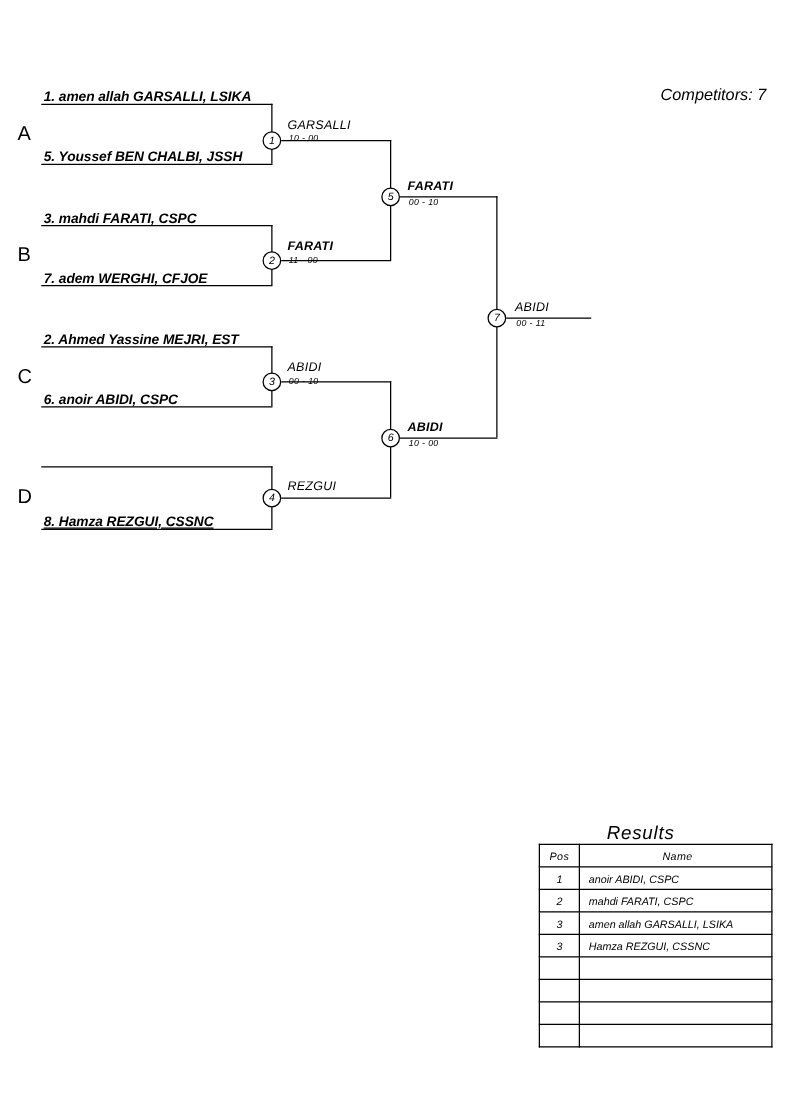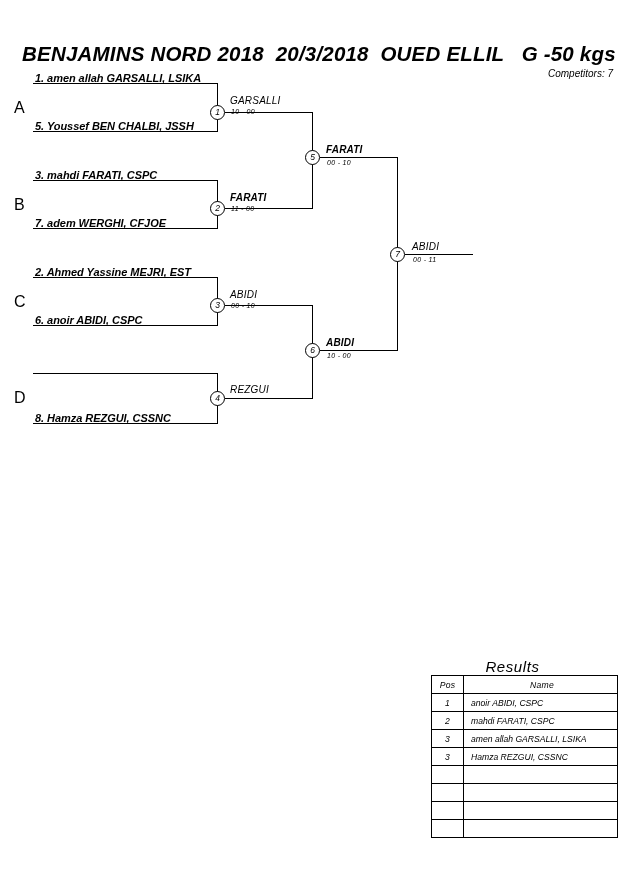--- a/index.html
+++ b/index.html
@@ -25,21 +25,21 @@
     left: 22px; top: 42px;
     font-size: 20.5px;
     font-weight: bold;
     font-style: italic;
     letter-spacing: 0.2px;
     white-space: pre;
   }
   .competitors {
     position: absolute;
     right: 17px; top: 68px;
-    font-size: 10px;
+    font-size: 13px;
     font-style: italic;
     white-space: pre;
   }
 
   
   .grp-letter {
     position: absolute;
     font-size: 16px;
     font-family: "Liberation Sans", sans-serif;
     line-height: 1;
@@ -135,21 +135,20 @@
     padding-left: 7px;
   }
   table.results th { letter-spacing: 0.3px; }
   table.results th.col-name { text-align: center; }
 </style>
 </head>
 <body>
 
 <div id="page">
 
-  <div class="title">BENJAMINS NORD 2018  20/3/2018  OUED ELLIL   G -50 kgs</div>
   <div class="competitors">Competitors: 7</div>
 
   <div class="grp-letter" style="left:14px; top:100px;">A</div>
   <div class="grp-letter" style="left:14px; top:197px;">B</div>
   <div class="grp-letter" style="left:14px; top:294px;">C</div>
   <div class="grp-letter" style="left:14px; top:390px;">D</div>
 
   <div class="slot-name" style="left:35px; top:72px;">1. amen allah GARSALLI, LSIKA</div>
   <div class="hline" style="left:33px; top:83px;  width:185px;"></div>
   <div class="slot-name" style="left:35px; top:120px;text-align:right;">5. Youssef BEN CHALBI, JSSH</div>

